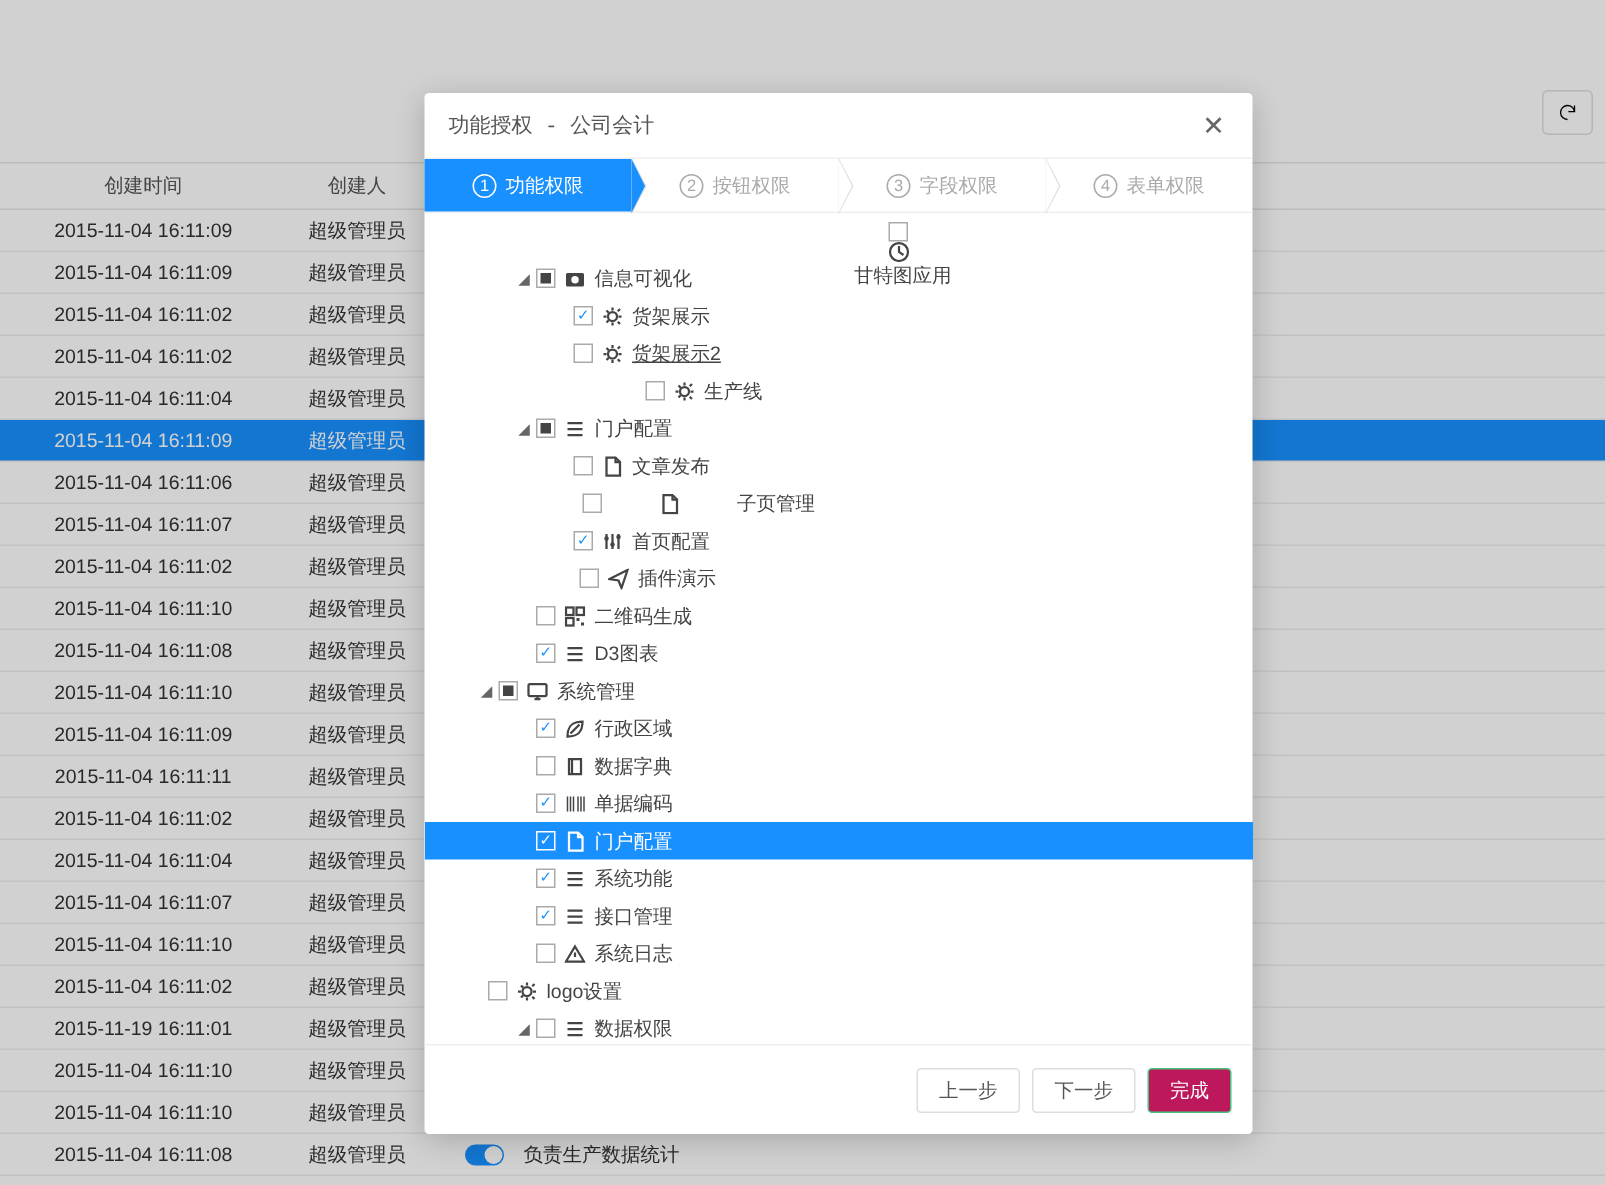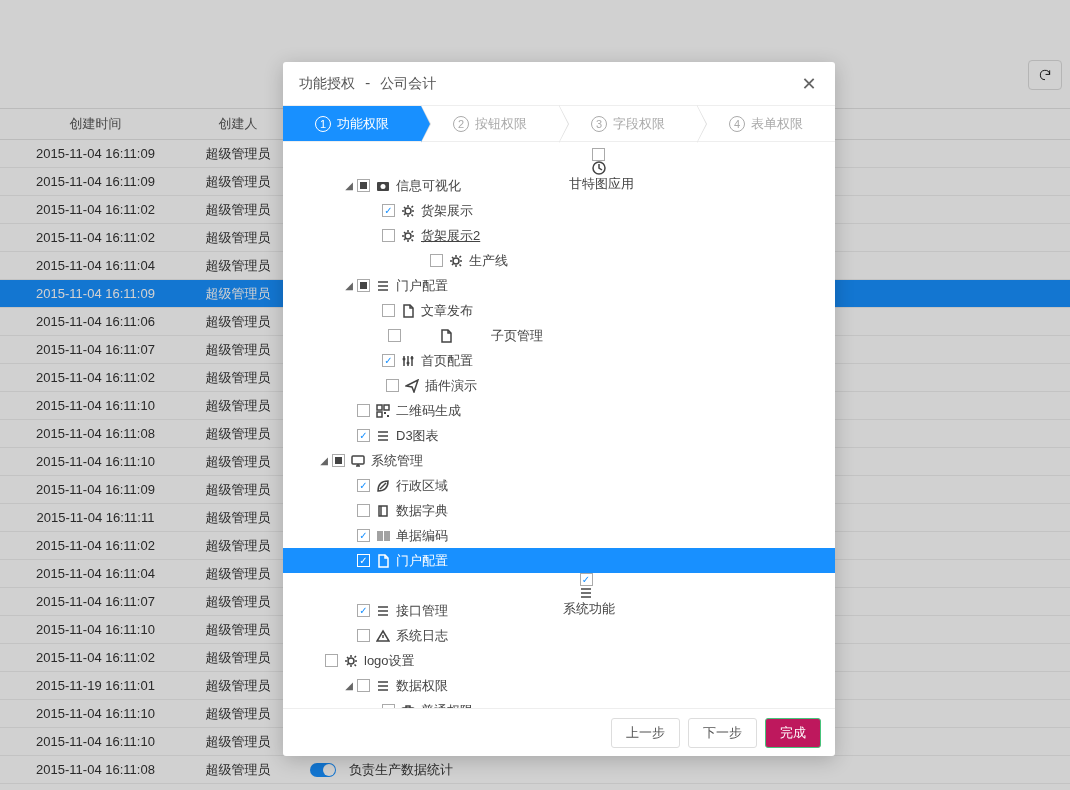--- a/index.html
+++ b/index.html
@@ -48,21 +48,21 @@
 .tree-item.selected .tree-toggle { color:#fff; }
 .tree-chk { width:13px; height:13px; border:1px solid #aaa; display:inline-flex; align-items:center; justify-content:center; margin-right:6px; background:#fff; flex-shrink:0;}
 .tree-chk.checked::after { content:"✓"; font-size:10px; color:#1890ff; line-height:1; }
 .tree-chk.part::after { content:""; width:7px; height:7px; background:#444; }
 .tree-item.selected .tree-chk { border-color:#fff; background:#1890ff; }
 .tree-item.selected .tree-chk.checked::after { color:#fff; }
 .tree-icon { width:14px; height:14px; margin-right:6px; display:inline-flex; align-items:center; justify-content:center; flex-shrink:0;}
 .tree-icon svg { width:14px; height:14px; }
 .tree-label {}
 
-.modal-footer { height: 48px; border-top:1px solid #eee; display:flex; align-items:center; justify-content:flex-end; gap:8px; padding:0 14px; }
+.modal-footer { height: 60px; border-top:1px solid #eee; display:flex; align-items:center; justify-content:flex-end; gap:8px; padding:0 14px; }
 .btn { height:30px; padding:0 14px; border:1px solid #ddd; border-radius:3px; background:#fff; font-size:13px; color:#555; display:inline-flex; align-items:center; cursor:pointer; }
 .btn.primary { background:#be185d; border-color:#46c37b; color:#fff; }
 
 
 .ico { stroke: currentColor; fill: none; stroke-width: 1.5; }
 </style>
 </head>
 <body>
 
 <div class="bg-table">
@@ -480,21 +480,21 @@
       <div class="tree-item selected" style="padding-left: 60px;">
         <span class="tree-toggle"></span>
         <span class="tree-chk checked"></span>
         <span class="tree-icon">
           <svg viewBox="0 0 14 14">
             <use href="#i-doc"></use>
           </svg>
         </span>
         <span class="tree-label">门户配置</span>
       </div>
-      <div class="tree-item" style="padding-left: 60px; flex-direction: column;">
+      <div class="tree-item" style="padding-left: 60px;">
         <span class="tree-toggle"></span>
         <span class="tree-chk checked"></span>
         <span class="tree-icon">
           <svg viewBox="0 0 14 14">
             <use href="#i-list"></use>
           </svg>
         </span>
         <span class="tree-label">系统功能</span>
       </div>
       <div class="tree-item" style="padding-left: 60px;">

